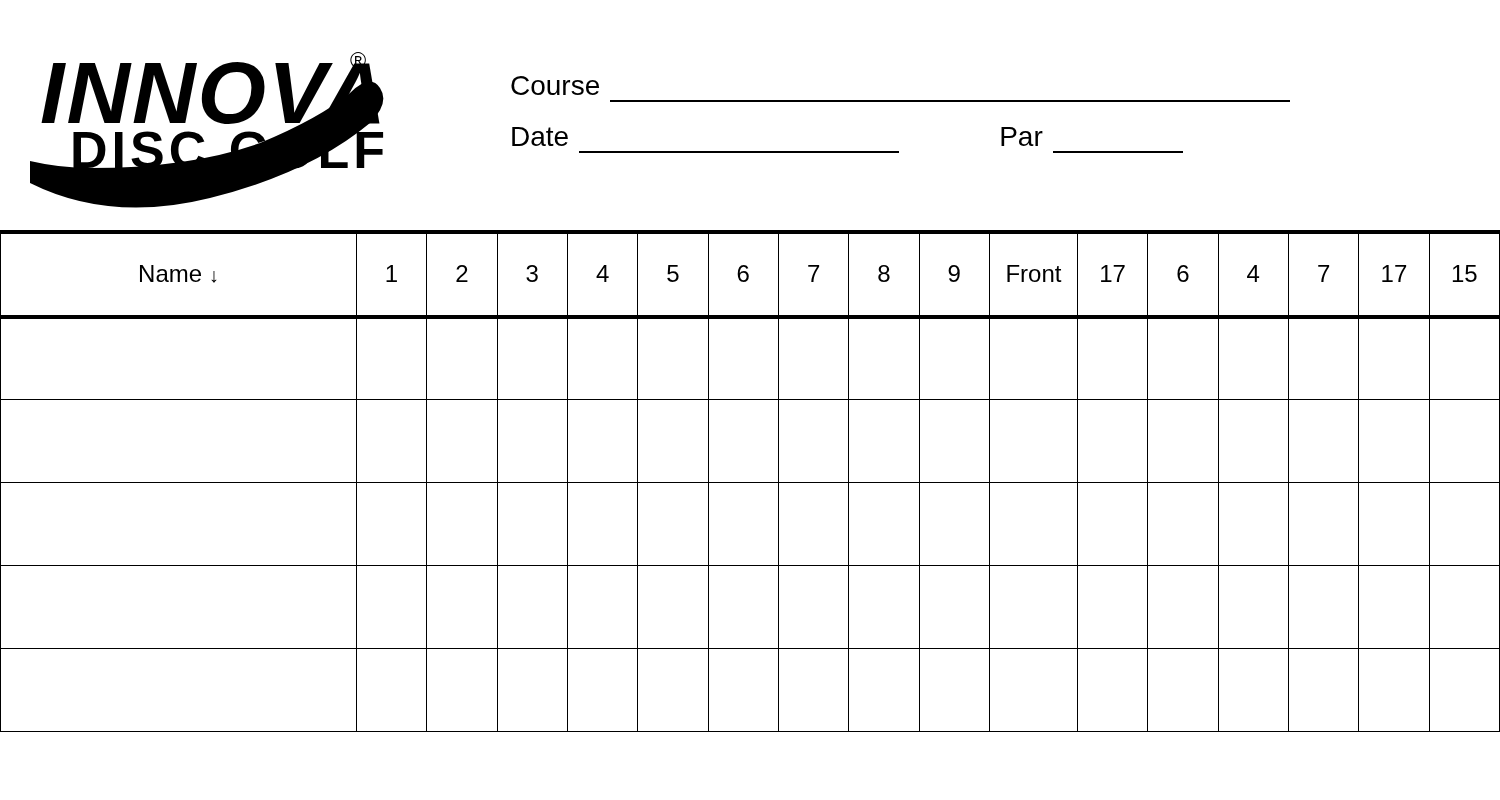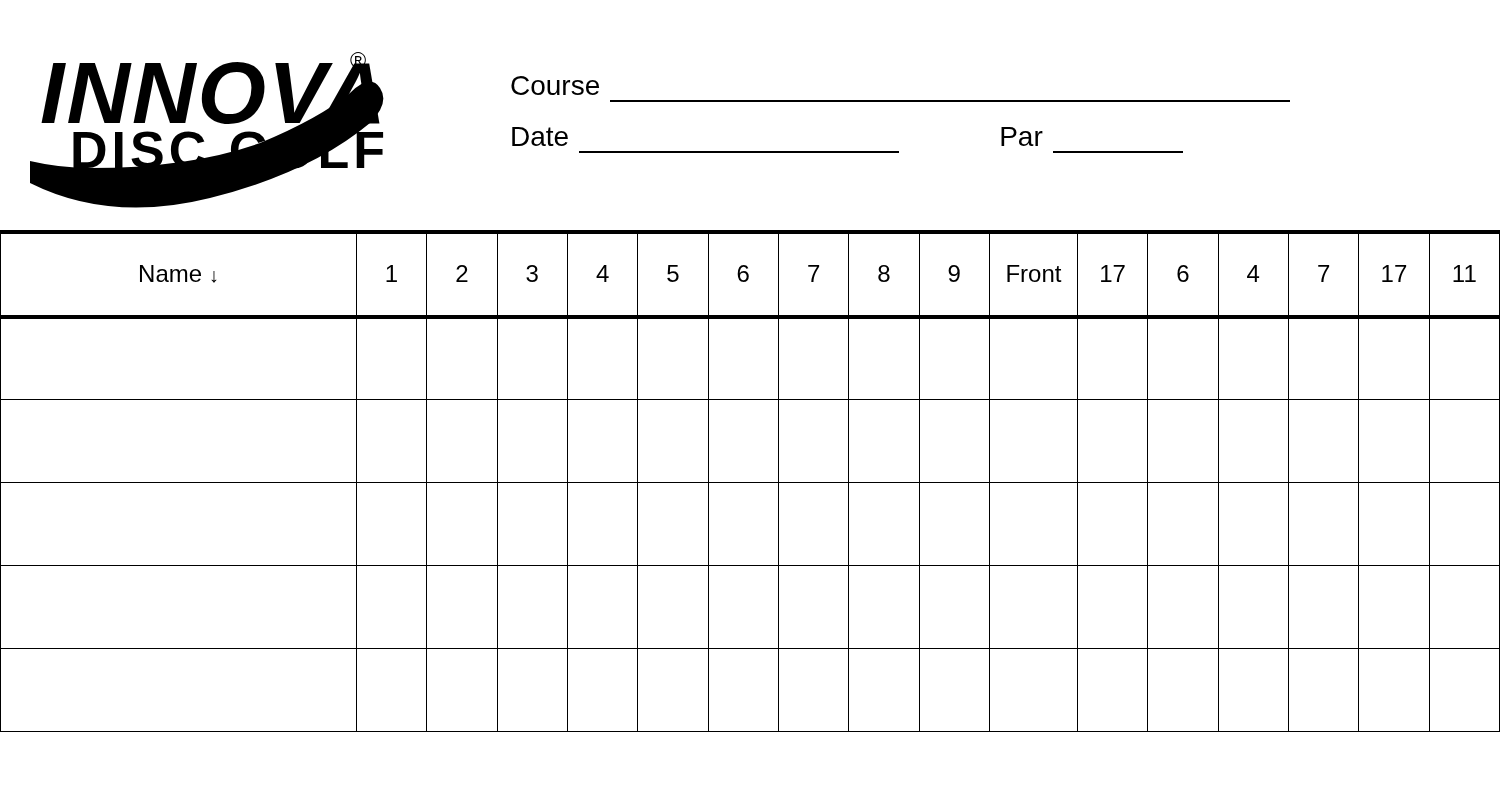--- a/index.html
+++ b/index.html
@@ -182,21 +182,21 @@
     <td class="hole-col thick-bottom">6</td>
     <td class="hole-col thick-bottom">7</td>
     <td class="hole-col thick-bottom">8</td>
     <td class="hole-col thick-bottom">9</td>
     <td class="front-col thick-bottom">Front</td>
     <td class="hole-col thick-bottom">17</td>
     <td class="hole-col thick-bottom">6</td>
     <td class="hole-col thick-bottom">4</td>
     <td class="hole-col thick-bottom">7</td>
     <td class="hole-col thick-bottom">17</td>
-    <td class="hole-col thick-bottom">11</td>
+    <td class="hole-col thick-bottom">15</td>
   </tr>
 
   <tr class="data-row">
     <td class="label-col"></td>
     <td class="hole-col"></td>
     <td class="hole-col"></td>
     <td class="hole-col"></td>
     <td class="hole-col"></td>
     <td class="hole-col"></td>
     <td class="hole-col"></td>

